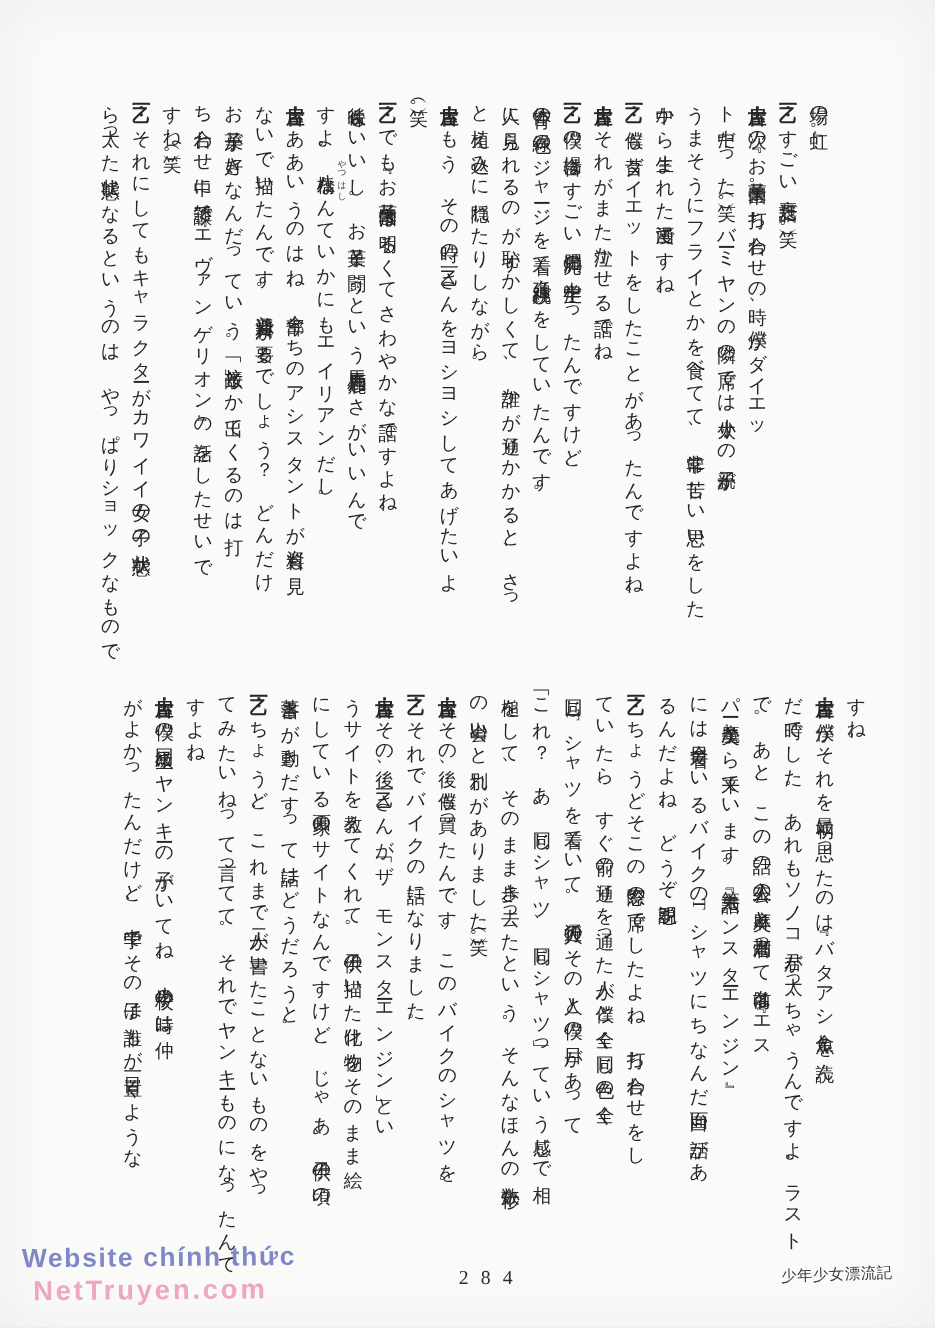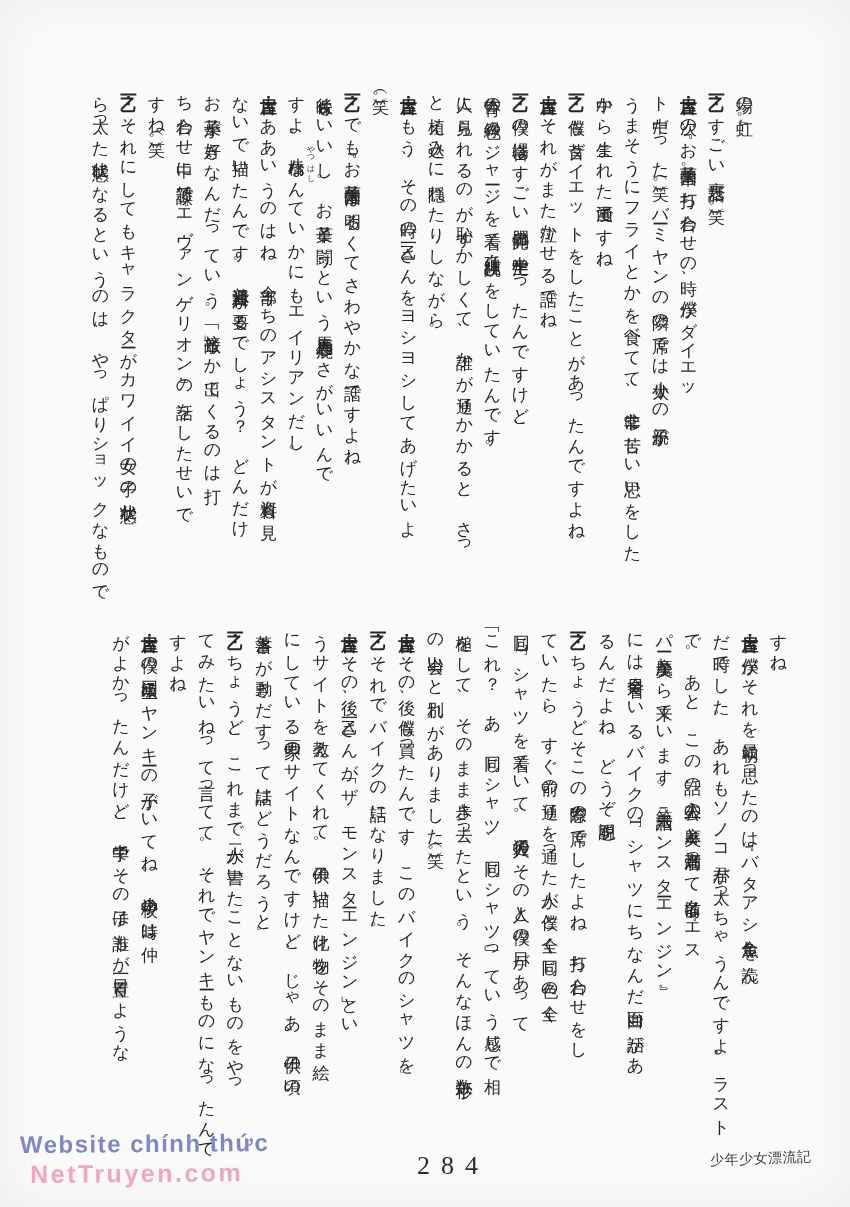--- a/index.html
+++ b/index.html
@@ -33,21 +33,21 @@
     left:304px;top:140px;
     writing-mode:vertical-rl;
     font-size:8px;
     letter-spacing:0.5px;
     color:#3a3a3a;
   }
   
   .page-number{
     position:absolute;
     left:417px;top:1151px;
-    font-size:26px;
+    font-size:18px;
     letter-spacing:11px;
     color:#2c2c2c;
     font-family:"Liberation Serif", serif;
   }
   .book-title{
     position:absolute;
     left:710px;top:1150px;
     font-size:14px;
     letter-spacing:0.5px;
     color:#3c3c3c;

